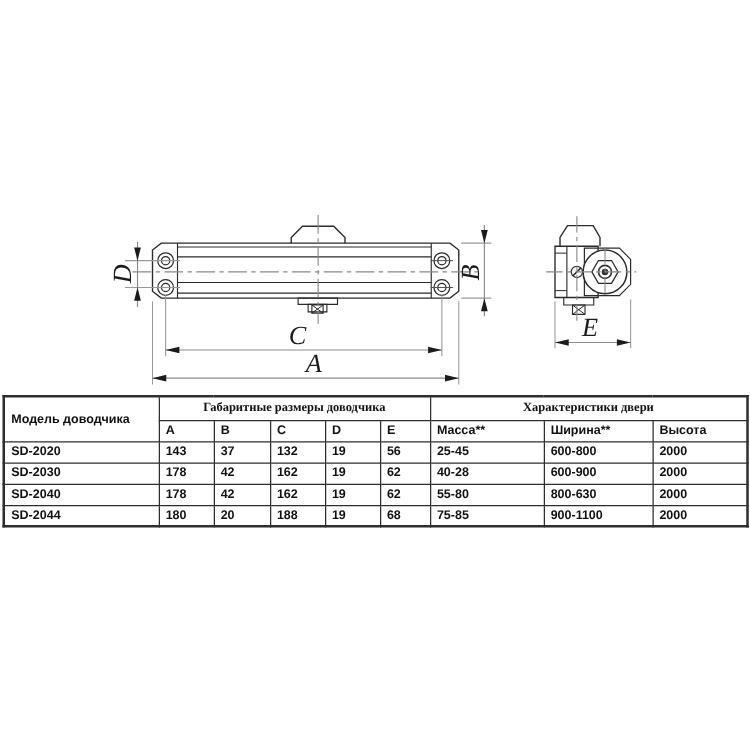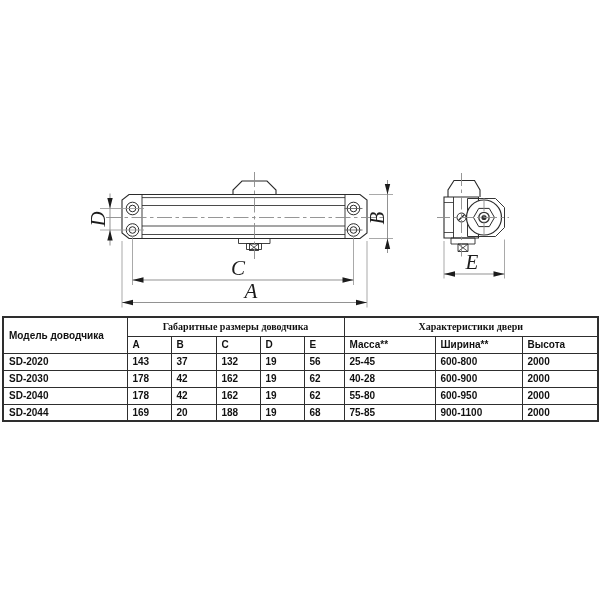--- a/index.html
+++ b/index.html
@@ -194,26 +194,26 @@
       <td>2000</td>
     </tr>
     <tr class="row-data">
       <td>SD-2040</td>
       <td>178</td>
       <td>42</td>
       <td>162</td>
       <td>19</td>
       <td>62</td>
       <td>55-80</td>
-      <td>600-950</td>
+      <td>800-630</td>
       <td>2000</td>
     </tr>
     <tr class="row-data">
       <td>SD-2044</td>
-      <td>169</td>
+      <td>180</td>
       <td>20</td>
       <td>188</td>
       <td>19</td>
       <td>68</td>
       <td>75-85</td>
       <td>900-1100</td>
       <td>2000</td>
     </tr>
   </tbody>
     </table>

